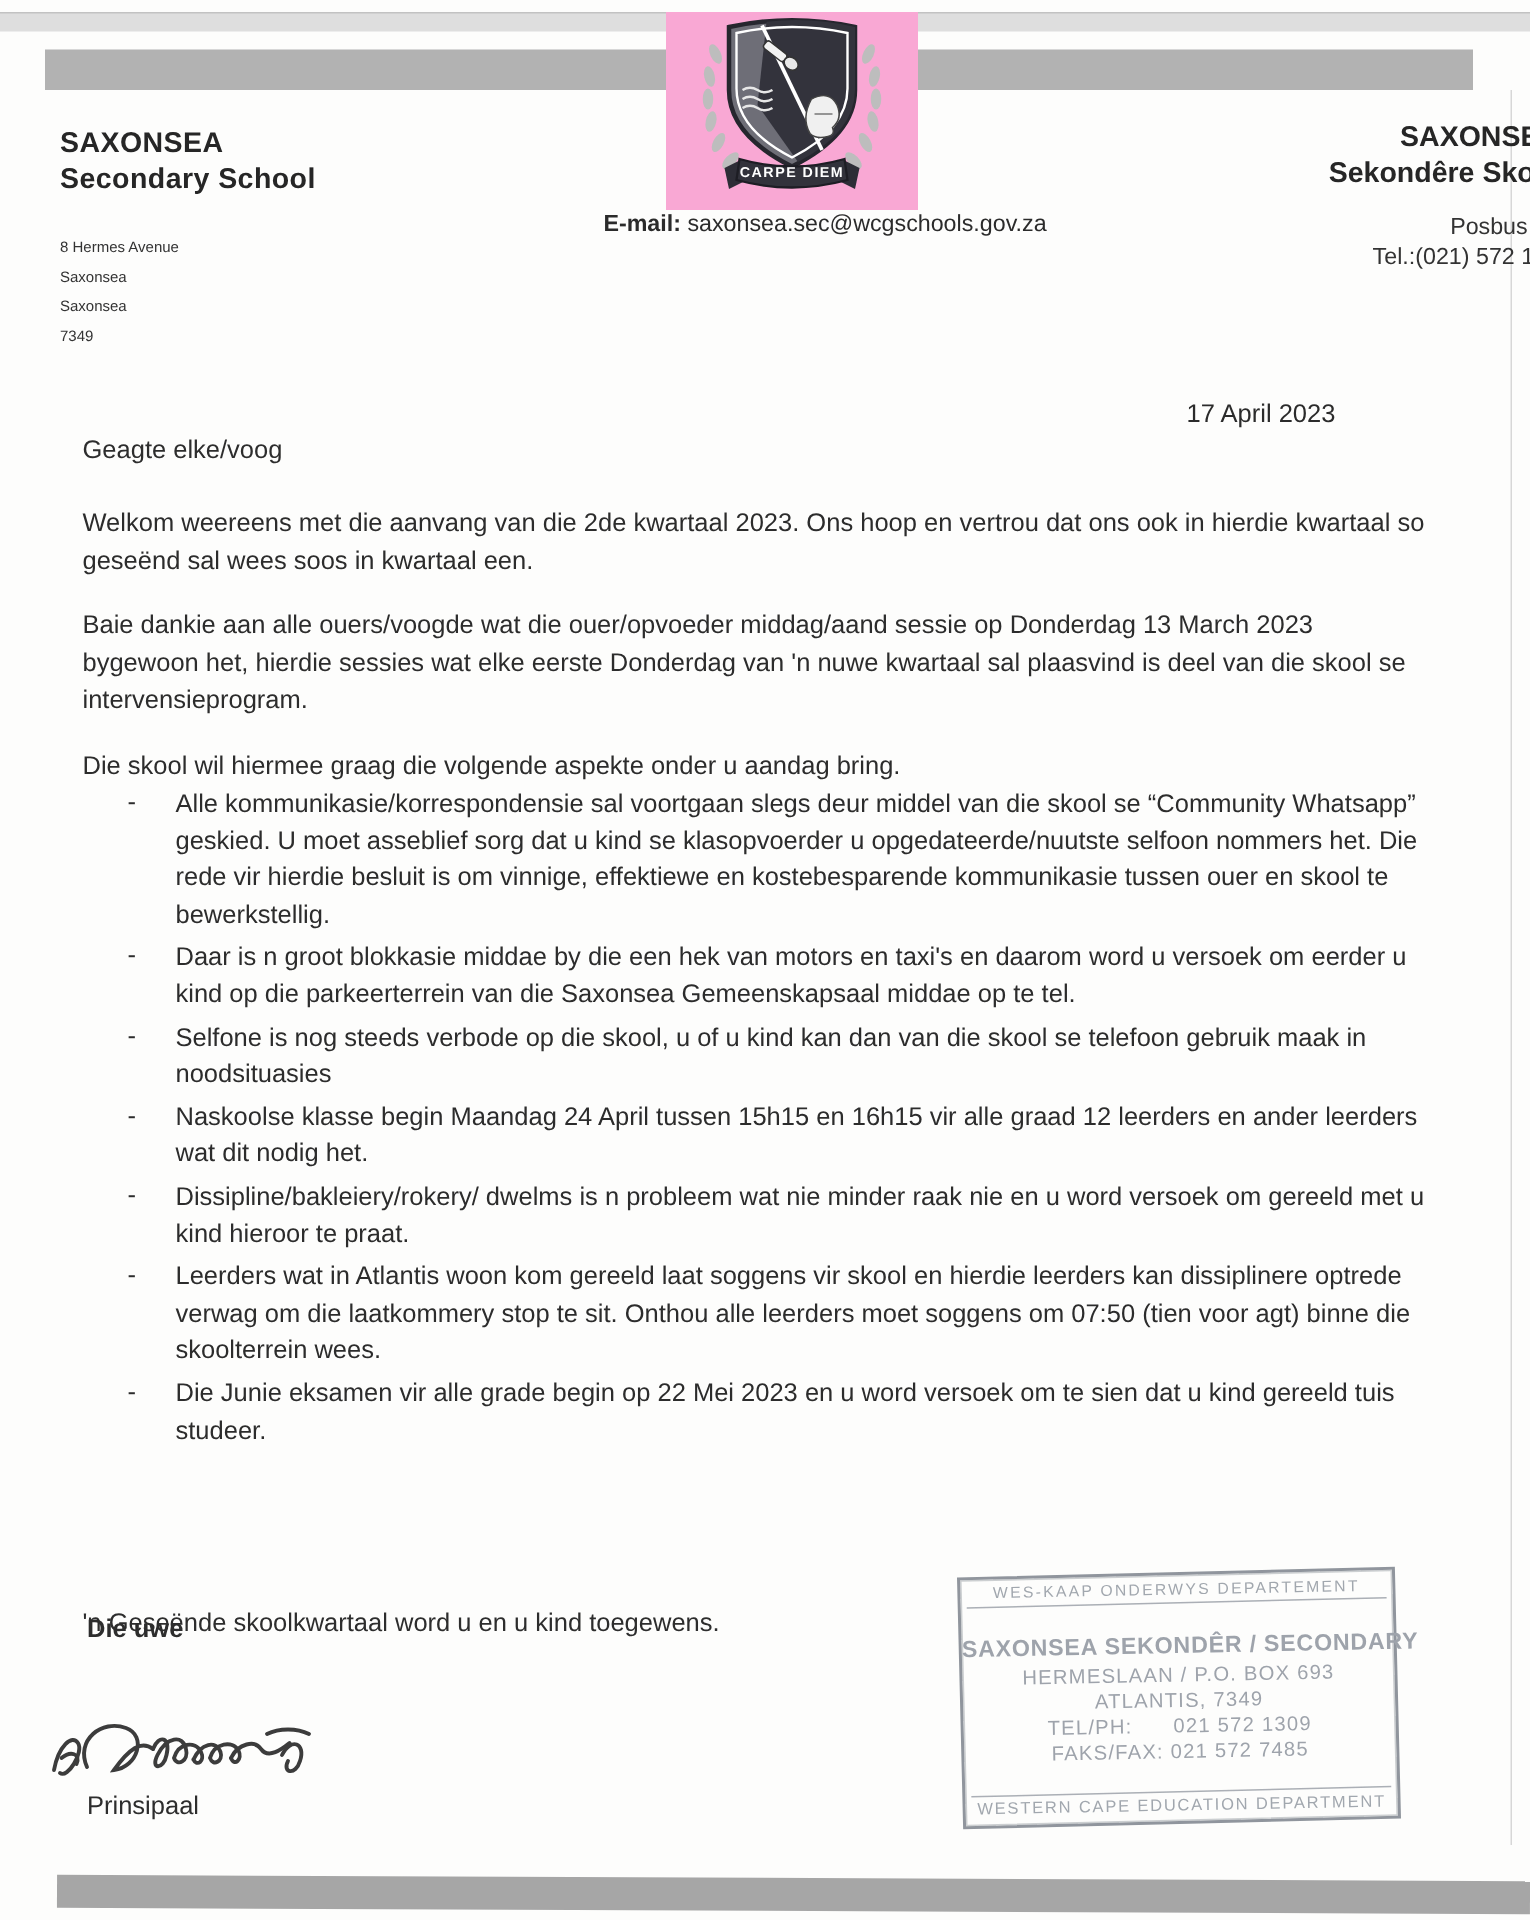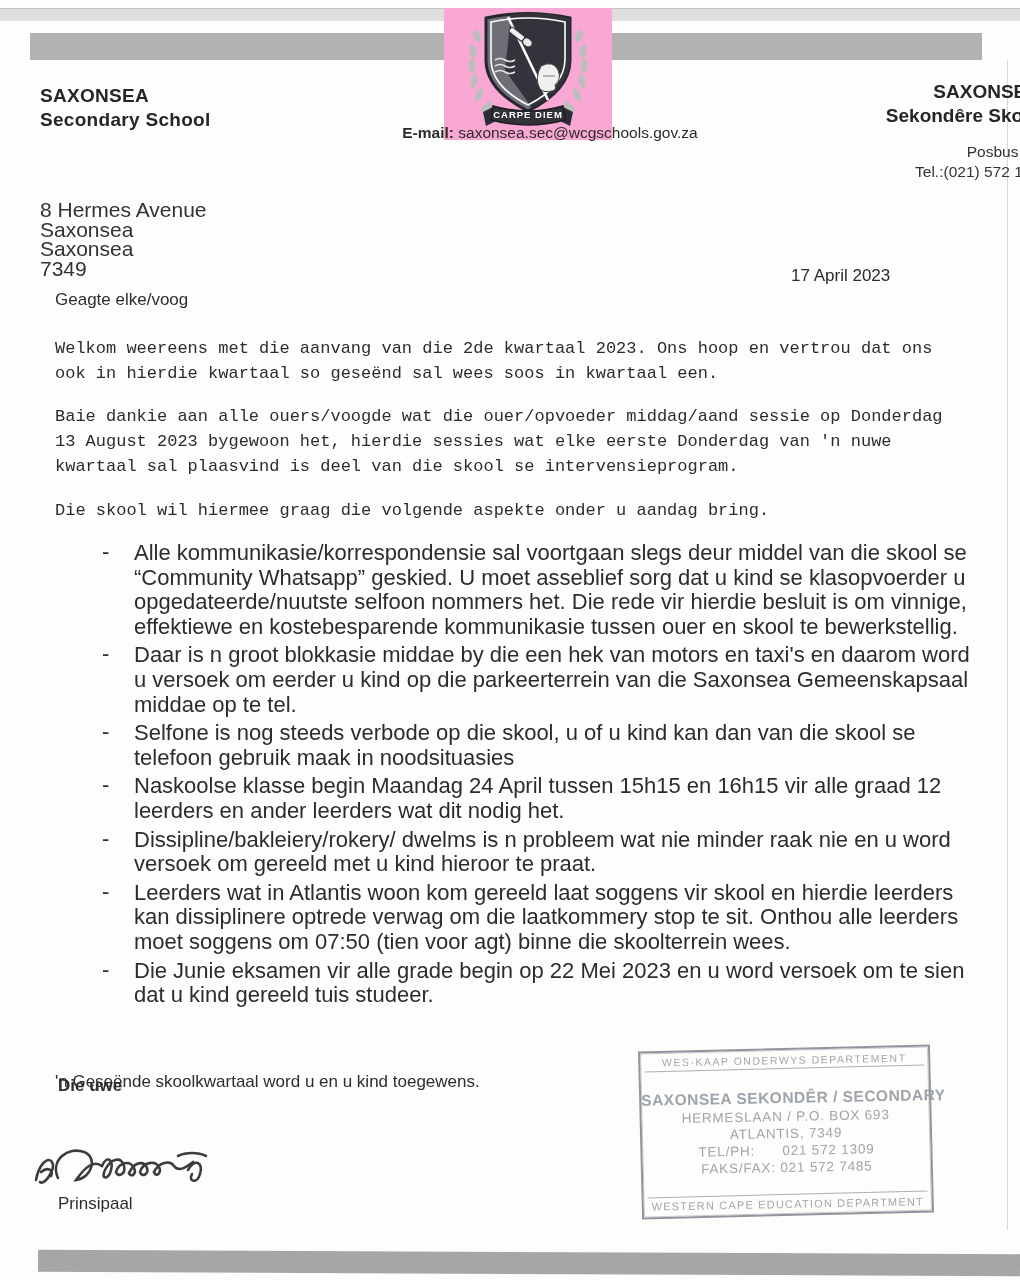--- a/index.html
+++ b/index.html
@@ -16,32 +16,32 @@
   .scan-edge-right{position:absolute;top:60px;left:1007px;width:1px;height:1170px;background:#d7d7d7;}
 
   
   .logo-box{position:absolute;top:8px;left:444px;width:168px;height:132px;background:#f9a8d4;display:flex;align-items:flex-start;justify-content:center;}
 
   
   .header-left{position:absolute;top:84px;left:40px;font-weight:bold;font-size:19px;line-height:24px;color:#262626;letter-spacing:.3px;}
   .header-right{position:absolute;top:80px;left:830px;width:210px;text-align:right;}
   .header-right .hr-name{font-weight:bold;font-size:19px;line-height:24px;color:#262626;}
   .header-right .hr-contact{margin-top:14px;font-size:15.5px;line-height:20px;color:#333;}
-  .email-line{position:absolute;top:124px;left:280px;width:540px;text-align:center;font-size:15.5px;color:#2b2b2b;}
+  .email-line{position:absolute;top:141px;left:280px;width:540px;text-align:center;font-size:15.5px;color:#2b2b2b;}
   .email-line b{font-weight:bold;}
-  .address-left{position:absolute;top:156px;left:40px;font-size:21px;line-height:19.5px;color:#333;margin-top:44px;}
+  .address-left{position:absolute;top:156px;left:40px;font-size:10px;line-height:19.5px;color:#333;}
 
   
   .date-line{position:absolute;top:266px;left:767px;font-size:17px;color:#2b2b2b;margin-left:24px;}
   .salutation{position:absolute;top:290px;left:55px;font-size:17px;}
-  .para{position:absolute;left:55px;width:902px;font-size:17px;line-height:25px;color:#2c2c2c;font-family:Liberation Mono, monospace;}
+  .para{position:absolute;left:55px;width:902px;font-size:17px;line-height:25px;color:#2c2c2c;}
   .p1{top:336px;}
   .p2{top:404px;}
   .intro{top:498px;}
-  .bullets{position:absolute;top:524px;left:55px;width:905px;margin:17px;padding:0;list-style:none;font-size:22px;line-height:24.6px;color:#2c2c2c;}
+  .bullets{position:absolute;top:524px;left:55px;width:905px;margin:0;padding:0;list-style:none;font-size:17px;line-height:24.6px;color:#2c2c2c;}
   .bullets li{position:relative;padding-left:62px;margin-bottom:4px;}
   .bullets li::before{content:"-";position:absolute;left:30px;top:-1px;}
   .closing{position:absolute;top:1072px;left:55px;font-size:17px;}
   .valediction{position:absolute;top:1076px;left:58px;font-size:17px;font-weight:bold;}
   .sign-title{position:absolute;top:1194px;left:58px;font-size:17px;}
   .signature-svg{position:absolute;top:1134px;left:28px;}
 
   
   .stamp{
     position:absolute;top:1048px;left:640px;width:288px;height:164px;
@@ -147,21 +147,21 @@
 
   <div>8 Hermes Avenue</div>
       <div>Saxonsea</div>
       <div>Saxonsea</div>
       <div>7349</div>
     </div>
 
   <div class="date-line">17 April 2023</div>
   <div class="salutation">Geagte elke/voog</div>
   <div class="para p1">Welkom weereens met die aanvang van die 2de kwartaal 2023. Ons hoop en vertrou dat ons ook in hierdie kwartaal so geseënd sal wees soos in kwartaal een.</div>
-  <div class="para p2">Baie dankie aan alle ouers/voogde wat die ouer/opvoeder middag/aand sessie op Donderdag 13 August 2023 bygewoon het, hierdie sessies wat elke eerste Donderdag van 'n nuwe kwartaal sal plaasvind is deel van die skool se intervensieprogram.</div>
+  <div class="para p2">Baie dankie aan alle ouers/voogde wat die ouer/opvoeder middag/aand sessie op Donderdag 13 March 2023 bygewoon het, hierdie sessies wat elke eerste Donderdag van 'n nuwe kwartaal sal plaasvind is deel van die skool se intervensieprogram.</div>
   <div class="para intro">Die skool wil hiermee  graag die volgende aspekte onder u aandag bring.</div>
 
   <ul class="bullets">
 
   <li>Alle kommunikasie/korrespondensie sal voortgaan slegs deur middel van die skool se “Community Whatsapp” geskied. U moet asseblief sorg dat u kind se klasopvoerder u opgedateerde/nuutste selfoon nommers het. Die rede vir hierdie besluit is om vinnige, effektiewe en kostebesparende kommunikasie tussen ouer en skool te bewerkstellig.</li>
       <li>Daar is n groot blokkasie middae by die een hek van motors en taxi's en daarom word u versoek om eerder u kind op die parkeerterrein van die Saxonsea Gemeenskapsaal middae op te tel.</li>
       <li>Selfone is nog steeds verbode op die skool, u of u kind kan dan van die skool se telefoon gebruik maak in noodsituasies</li>
       <li>Naskoolse klasse begin Maandag 24 April tussen 15h15 en 16h15 vir alle graad 12 leerders en ander leerders wat dit nodig het.</li>
       <li>Dissipline/bakleiery/rokery/ dwelms is n probleem wat nie minder raak nie en u word versoek om gereeld met u kind hieroor te praat.</li>
       <li>Leerders wat in Atlantis woon kom gereeld laat soggens vir skool en hierdie leerders kan dissiplinere optrede verwag om die laatkommery stop te sit. Onthou alle leerders moet soggens om 07:50 (tien voor agt) binne die skoolterrein wees.</li>

